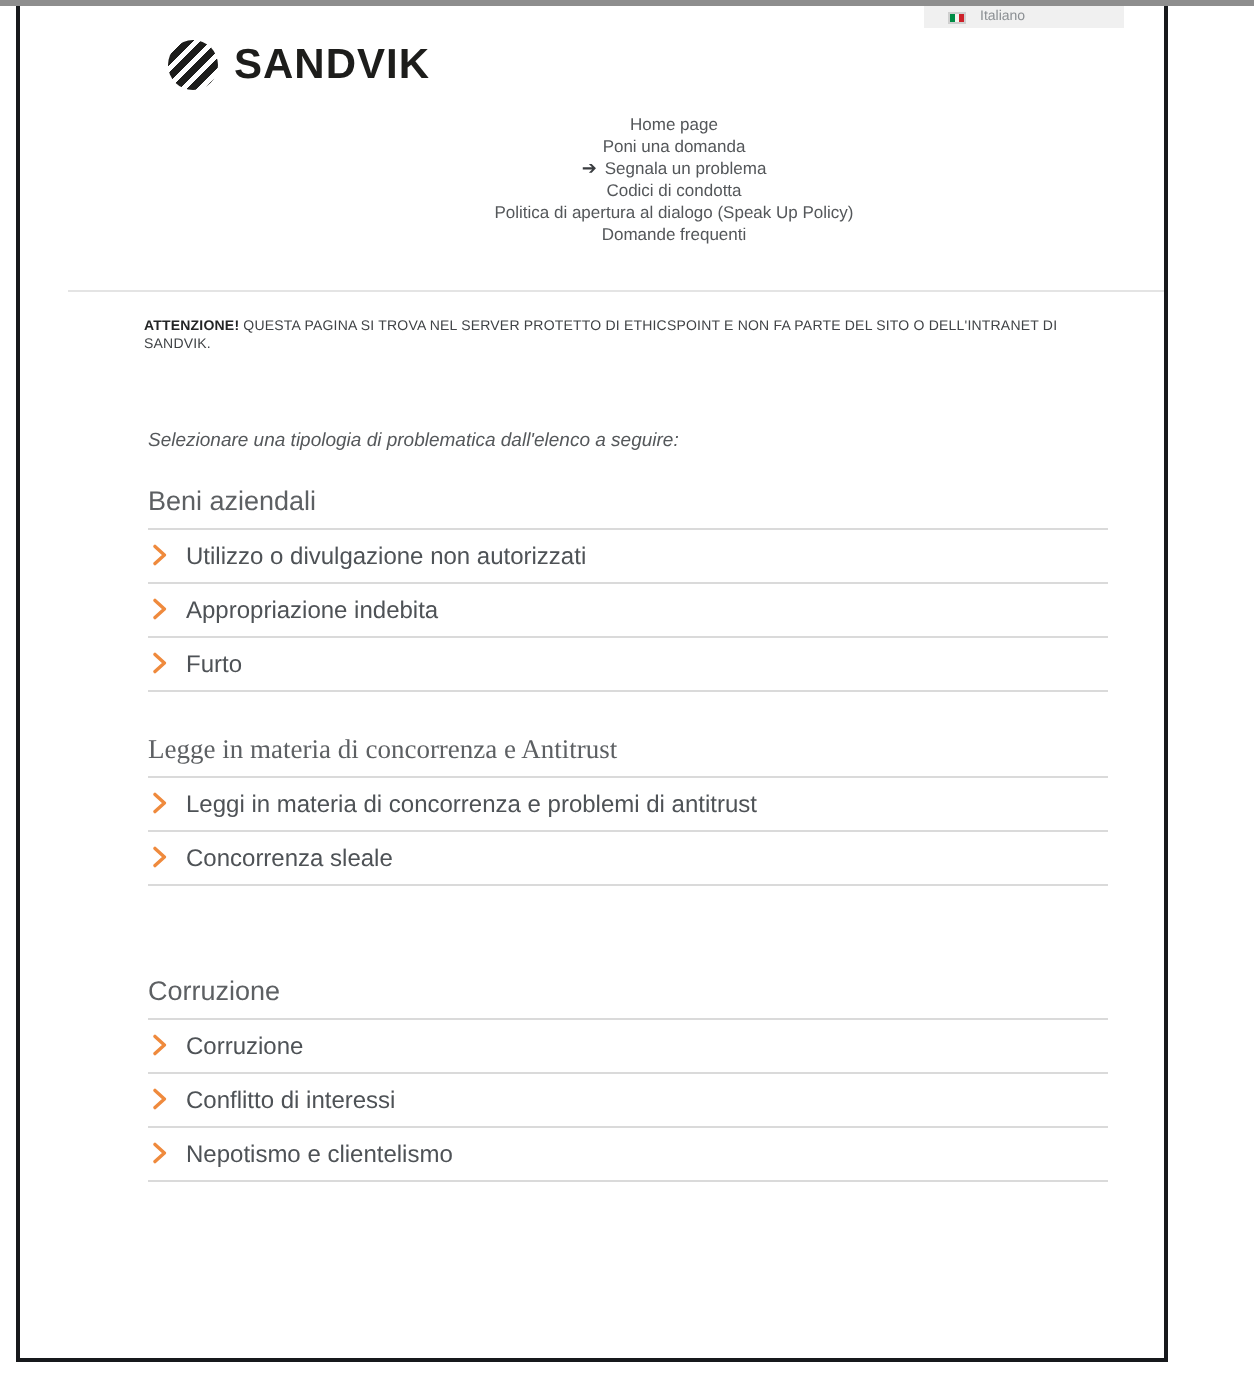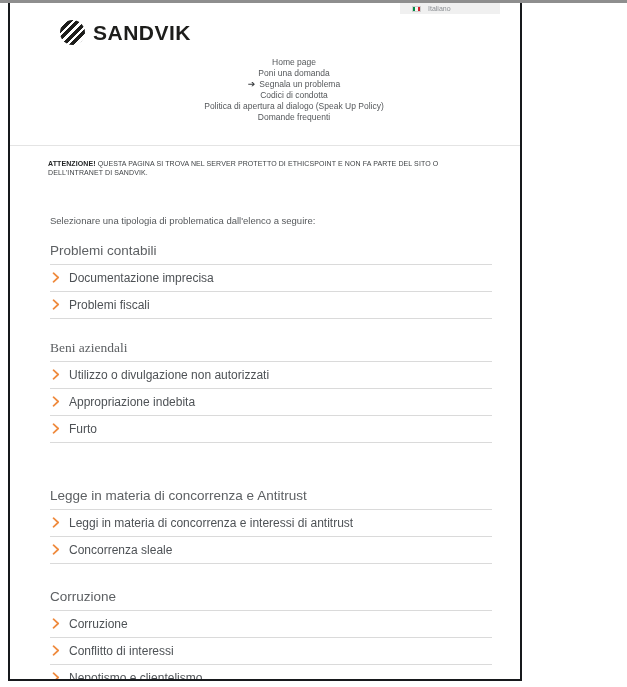--- a/index.html
+++ b/index.html
@@ -2,22 +2,22 @@
 <html><head>
 <meta charset="utf-8">
 <style>
   * { margin:0; padding:0; box-sizing:border-box; }
   html,body { width:627px; height:687px; background:#ffffff; font-family:"Liberation Sans", sans-serif; }
   body { position:relative; overflow:hidden; }
 
   .top-strip { position:absolute; top:0; left:0; width:627px; height:3px; background:#8e8e8e; }
 
   .frame {
-    position:absolute; top:3px; left:8px; width:514px; height:678px;
-    background:#fff; border:2px solid #17191c; border-top:none; overflow:hidden;
+    position:absolute; top:3px; left:8px; width:576px; height:678px;
+    background:#fff; border:2px solid #17191c; border-top:none; overflow:hidden;padding-left:24px;
   }
 
   
   .lang-box {
     position:absolute; top:0; right:20px; width:100px; height:11px;
     background:#f0f0f0; display:flex; align-items:center; gap:7px;
     padding-left:12px; cursor:pointer;
   }
   .flag-it { width:9px; height:6px; display:inline-block;
     background:linear-gradient(90deg,#008C45 0 33%,#F4F5F0 33% 66%,#CD212A 66% 100%);
@@ -32,21 +32,21 @@
   .nav { margin:12px 0 0 58px; display:flex; align-items:center; gap:1px;flex-direction:column; }
   .nav-item { font-size:8.5px; color:#54575a; cursor:pointer; display:flex; align-items:center; gap:4px; white-space:nowrap; }
   .nav-item .cur-arrow { display:none; color:#3a3d40; font-size:9px; line-height:1; }
   .nav-item.current .cur-arrow { display:inline; }
 
   .nav-divider { margin-top:23px; border-bottom:1px solid #e4e4e4; width:100%; }
 
   .notice { margin:13px 28px 0 38px; font-size:7px; color:#3f4245; letter-spacing:0.1px; line-height:1.35; }
   .notice b { color:#232526; }
 
-  .intro { margin:37px 28px 16px 40px; font-size:9.5px; color:#55585b; }
+  .intro { margin:37px 28px 16px 40px; font-size:9.5px; color:#55585b;font-style:italic; }
 
   .sections { margin:0 28px 0 40px; }
   .section-heading { font-size:13.5px; font-weight:400; color:#5d6063; line-height:17px; }
   .sections .section:nth-child(1) .section-heading { margin-top:6px; }
   .sections .section:nth-child(2) .section-heading { margin-top:20px;font-family:Liberation Serif, serif; }
   .sections .section:nth-child(3) .section-heading { margin-top:44px; }
   .sections .section:nth-child(4) .section-heading { margin-top:24px; }
   .section-heading { margin-bottom:5px; }
 
   .items { border-top:1px solid #dadada; }
@@ -104,42 +104,20 @@
   </div>
 </nav>
 
   <div class="nav-divider"></div>
 
   <p class="notice"><b>ATTENZIONE!</b><span> QUESTA PAGINA SI TROVA NEL SERVER PROTETTO DI ETHICSPOINT E NON FA PARTE DEL SITO O DELL'INTRANET DI SANDVIK.</span></p>
 
   <p class="intro">Selezionare una tipologia di problematica dall'elenco a seguire:</p>
 
   <div class="sections">
-  <div class="section">
-    <h2 class="section-heading">Problemi contabili</h2>
-    <div class="items">
-  <div class="item">
-    <span class="chev">
-      <svg width="8" height="11" viewBox="0 0 8 11">
-                <polyline points="1.5,1.2 6.2,5.5 1.5,9.8" stroke="#EF8A3D" stroke-width="1.7" fill="none" stroke-linecap="round" stroke-linejoin="round"></polyline>
-              </svg>
-    </span>
-    <span class="item-label">Documentazione imprecisa</span>
-  </div>
-
-  <div class="item">
-    <span class="chev">
-      <svg width="8" height="11" viewBox="0 0 8 11">
-                <polyline points="1.5,1.2 6.2,5.5 1.5,9.8" stroke="#EF8A3D" stroke-width="1.7" fill="none" stroke-linecap="round" stroke-linejoin="round"></polyline>
-              </svg>
-    </span>
-    <span class="item-label">Problemi fiscali</span>
-  </div>
-</div>
-  </div>
 
   <div class="section">
     <h2 class="section-heading">Beni aziendali</h2>
     <div class="items">
   <div class="item">
     <span class="chev">
       <svg width="8" height="11" viewBox="0 0 8 11">
                 <polyline points="1.5,1.2 6.2,5.5 1.5,9.8" stroke="#EF8A3D" stroke-width="1.7" fill="none" stroke-linecap="round" stroke-linejoin="round"></polyline>
               </svg>
     </span>
@@ -169,21 +147,21 @@
 
   <div class="section">
     <h2 class="section-heading">Legge in materia di concorrenza e Antitrust</h2>
     <div class="items">
   <div class="item">
     <span class="chev">
       <svg width="8" height="11" viewBox="0 0 8 11">
                 <polyline points="1.5,1.2 6.2,5.5 1.5,9.8" stroke="#EF8A3D" stroke-width="1.7" fill="none" stroke-linecap="round" stroke-linejoin="round"></polyline>
               </svg>
     </span>
-    <span class="item-label">Leggi in materia di concorrenza e interessi di antitrust</span>
+    <span class="item-label">Leggi in materia di concorrenza e problemi di antitrust</span>
   </div>
 
   <div class="item">
     <span class="chev">
       <svg width="8" height="11" viewBox="0 0 8 11">
                 <polyline points="1.5,1.2 6.2,5.5 1.5,9.8" stroke="#EF8A3D" stroke-width="1.7" fill="none" stroke-linecap="round" stroke-linejoin="round"></polyline>
               </svg>
     </span>
     <span class="item-label">Concorrenza sleale</span>
   </div>

